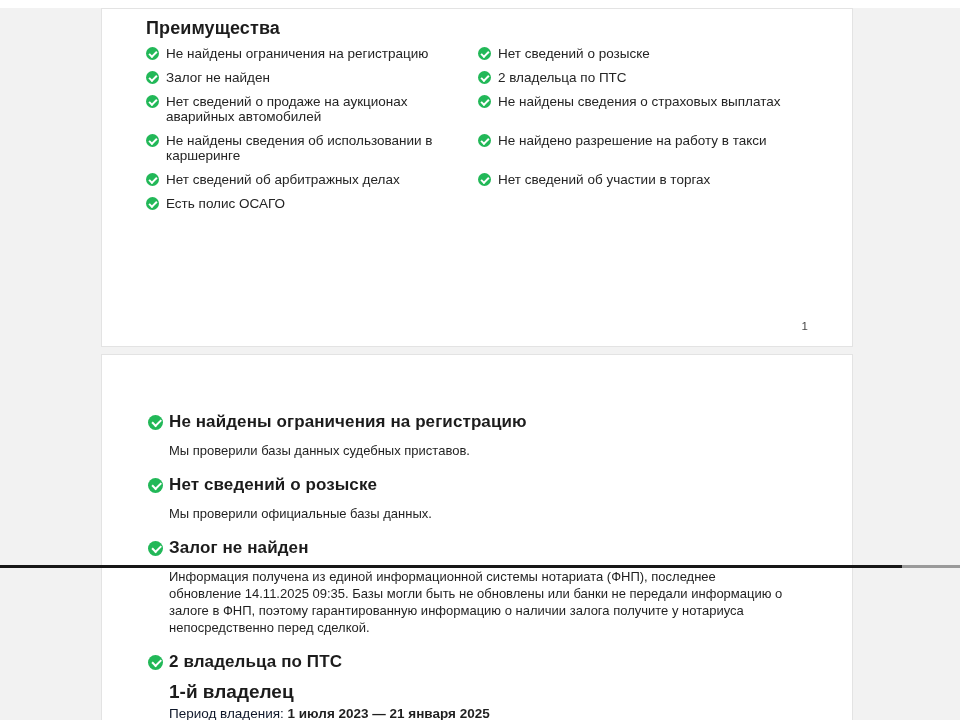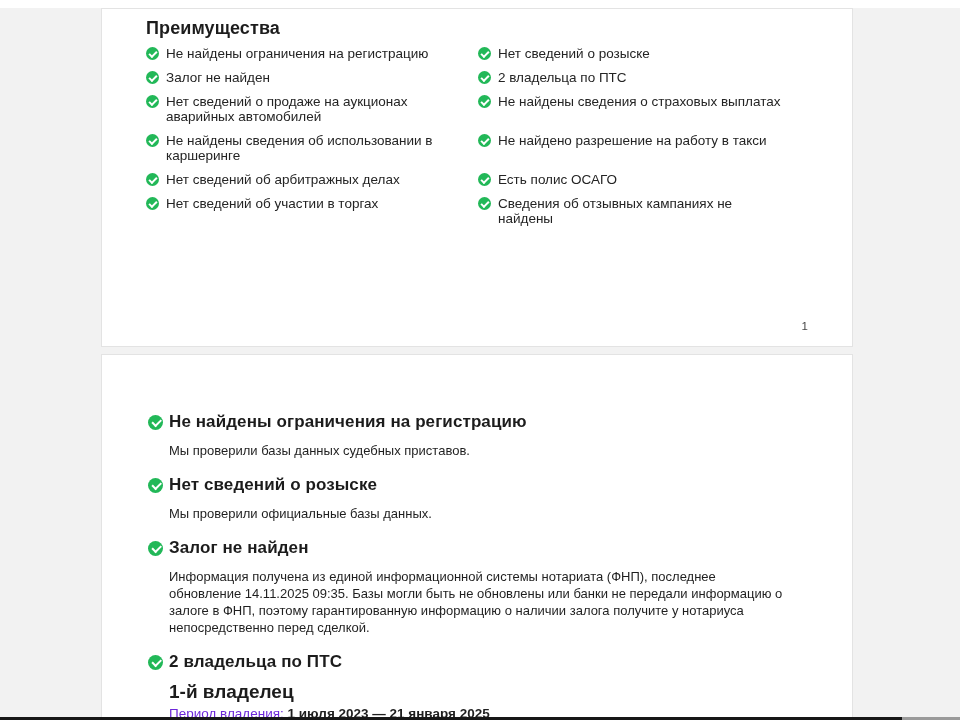--- a/index.html
+++ b/index.html
@@ -3,21 +3,21 @@
 <meta charset="utf-8">
 <style>
   * { margin: 0; padding: 0; box-sizing: border-box; }
   html, body {
     width: 960px; height: 720px;
     overflow: hidden;
     background: #f2f2f2;
     font-family: "Liberation Sans", "DejaVu Sans", sans-serif;
     color: #1f1f1f;
   }
-  .viewer { position: relative; width: 960px; height: 720px; text-decoration: underline; }
+  .viewer { position: relative; width: 960px; height: 568px; text-decoration: underline; }
 
   .top-strip {
     position: absolute; top: 0; left: 0;
     width: 960px; height: 8px; background: #ffffff;
   }
   .bottom-strip {
     position: absolute; bottom: 0; left: 0;
     width: 960px; height: 3px; display: flex;
   }
   .bottom-strip .dark { flex: 1; background: #171717; }
@@ -80,21 +80,21 @@
     line-height: 20px; letter-spacing: .1px;
   }
   .sec-body {
     margin: 10px 0 0 21px;
     font-size: 13px; line-height: 17px; color: #1f1f1f;
     max-width: 658px;
   }
   .owner-block { margin: 12px 0 0 21px; }
   .owner-title { font-size: 19px; font-weight: 700; color: #1c1c1c; line-height: 16px; }
   .owner-period { margin-top: 6px; font-size: 13.5px; line-height: 16px; }
-  .period-label { color: #6d28d9; font-weight: 400; }
+  .period-label { color: #0f172a; font-weight: 400; }
   .period-value { color: #1f1f1f; font-weight: 600; margin-top: 18px; }
 </style>
 </head>
 <body>
 
 <div class="viewer">
 
   <div class="top-strip"></div>
 
   <div class="page page-1">
@@ -133,29 +133,25 @@
         <div class="adv-item">
           <span class="check"></span>
           <span class="adv-label">Не найдено разрешение на работу в такси</span>
         </div>
         <div class="adv-item">
           <span class="check"></span>
           <span class="adv-label">Нет сведений об арбитражных делах</span>
         </div>
         <div class="adv-item">
           <span class="check"></span>
+          <span class="adv-label">Нет сведений об участии в торгах</span>
+        </div>
+        <div class="adv-item">
+          <span class="check"></span>
           <span class="adv-label">Есть полис ОСАГО</span>
-        </div>
-        <div class="adv-item">
-          <span class="check"></span>
-          <span class="adv-label">Нет сведений об участии в торгах</span>
-        </div>
-        <div class="adv-item">
-          <span class="check"></span>
-          <span class="adv-label">Сведения об отзывных кампаниях не найдены</span>
         </div>
       </div>
     </div>
 
     <div class="page-num">1</div>
   </div>
 
   <div class="page page-2">
     <div class="p2-inner">
 

